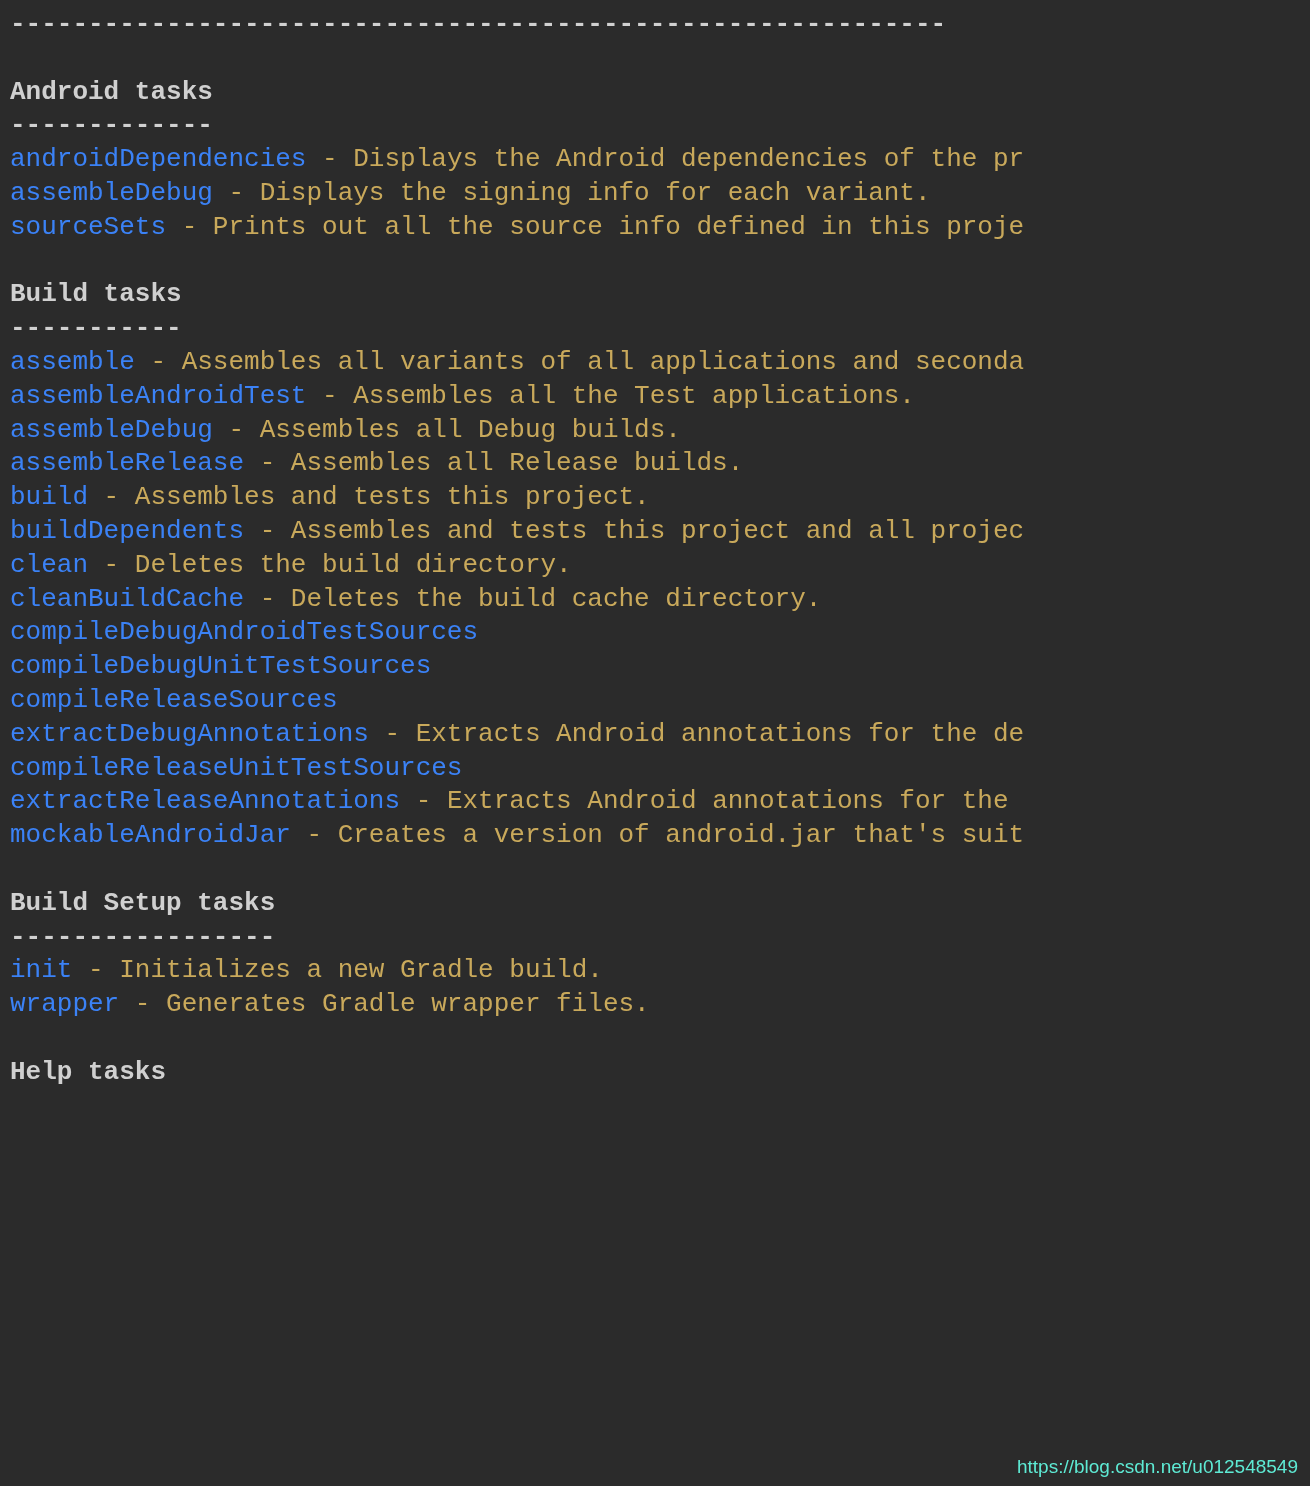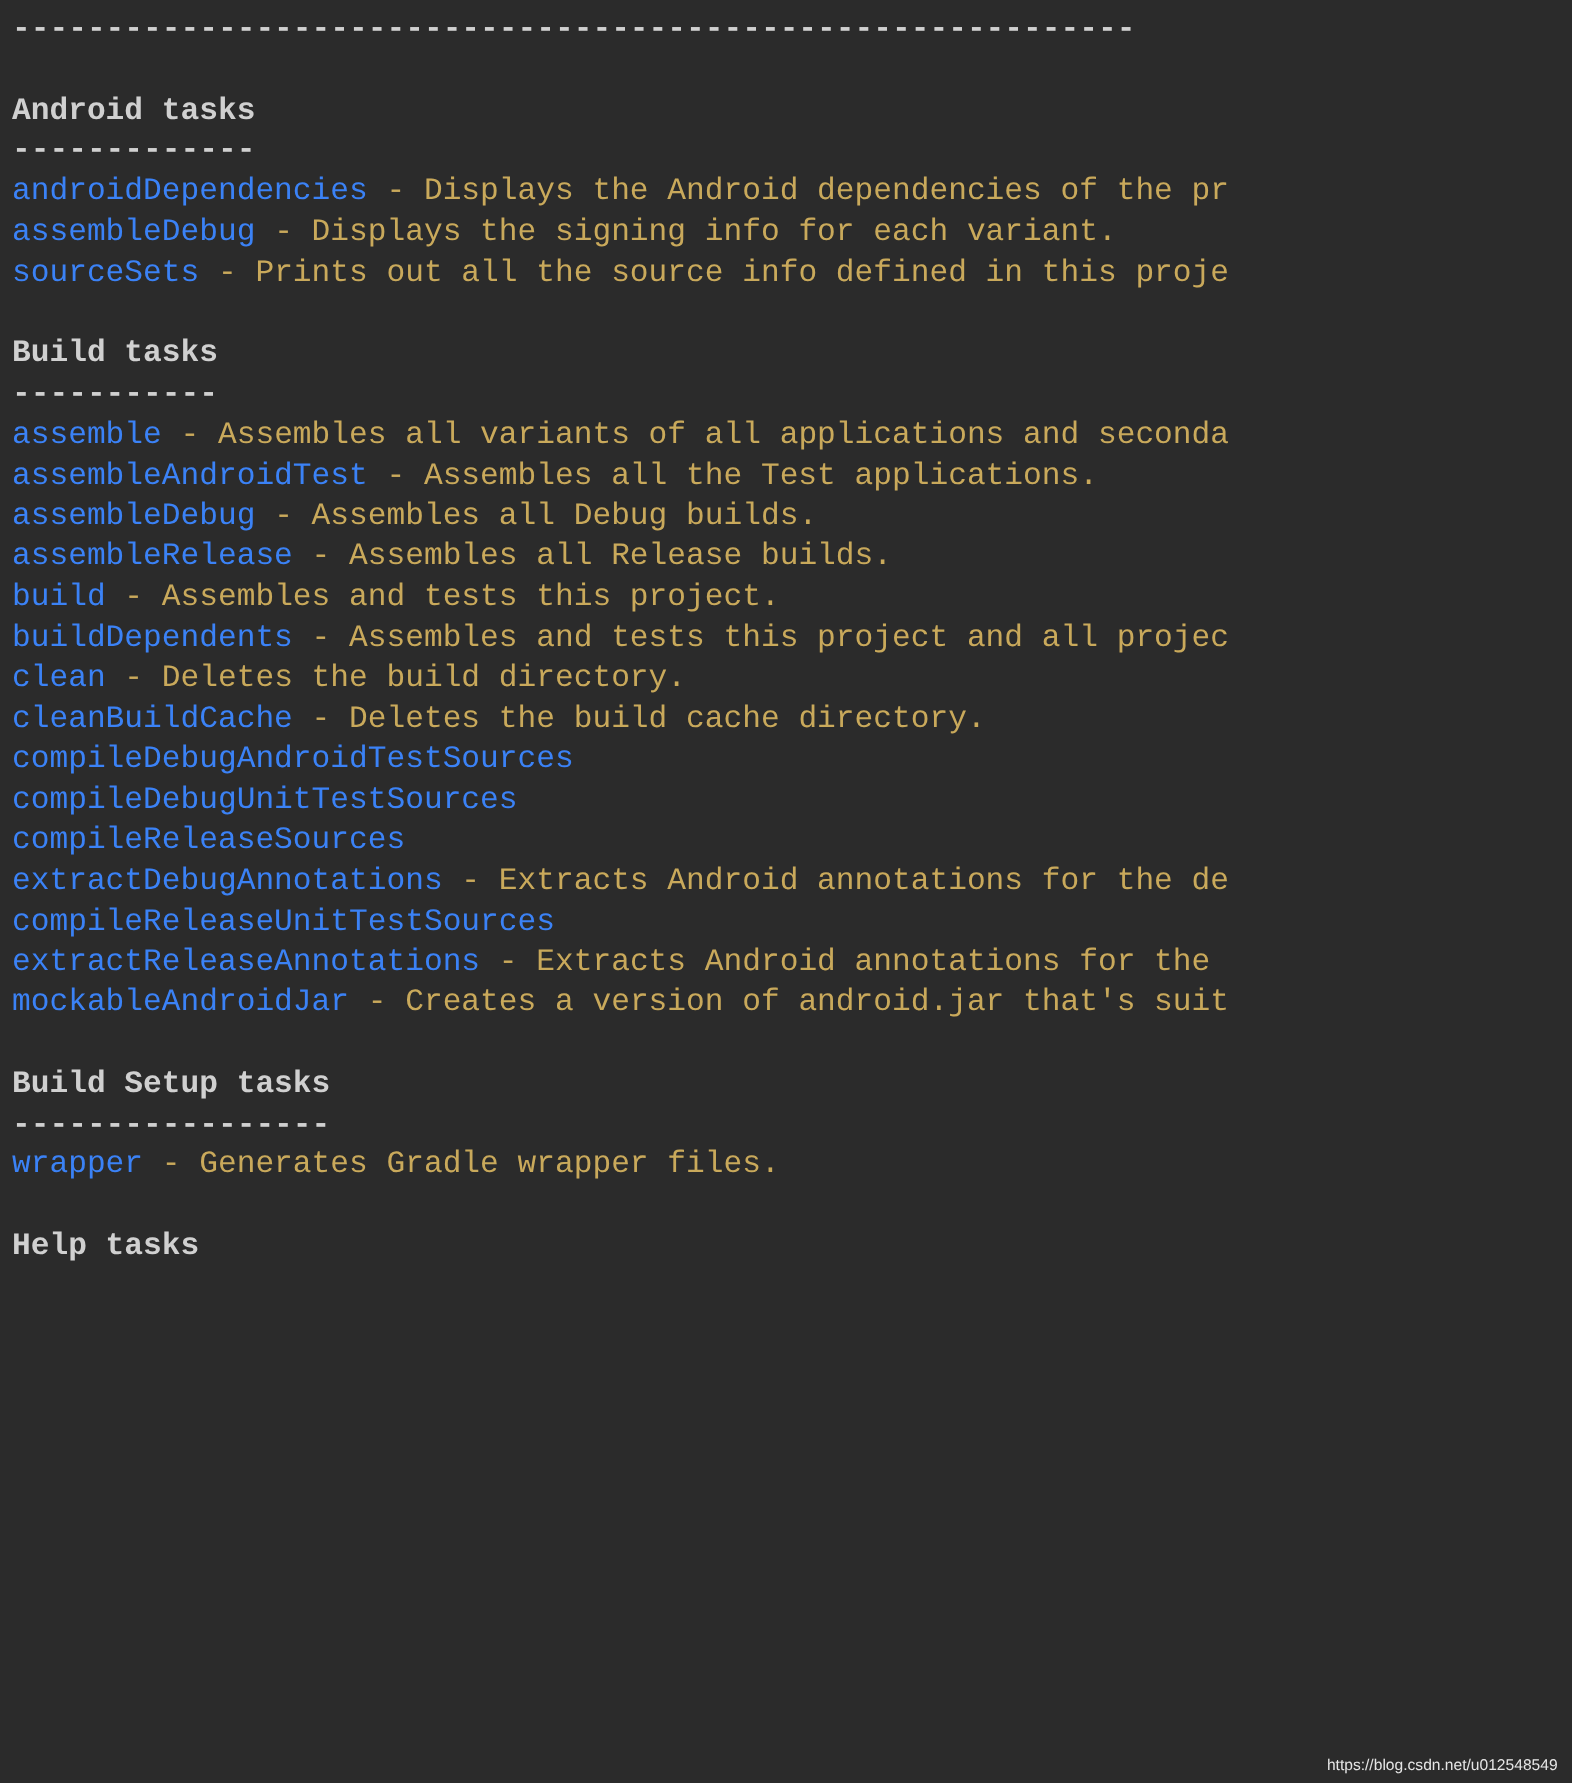--- a/index.html
+++ b/index.html
@@ -37,22 +37,22 @@
     .line {
       display: block;
     }
     .blank-line {
       height: 1.3em;
     }
     .watermark {
       position: absolute;
       bottom: 6px;
       right: 12px;
-      font-size: 13px;
-      color: #e5e5e5;
+      font-size: 19px;
+      color: #5eead4;
       font-family: Arial, sans-serif;
       font-weight: normal;
     }
   </style>
 </head>
 <body>
 
 <div>
   <span class="line divider">------------------------------------------------------------</span>
   <div class="blank-line"></div>
@@ -77,19 +77,20 @@
       <span class="line"><span class="task-name">compileDebugAndroidTestSources</span></span>
       <span class="line"><span class="task-name">compileDebugUnitTestSources</span></span>
       <span class="line"><span class="task-name">compileReleaseSources</span></span>
       <span class="line"><span class="task-name">extractDebugAnnotations</span><span class="description"> - Extracts Android annotations for the de</span></span>
       <span class="line"><span class="task-name">compileReleaseUnitTestSources</span></span>
       <span class="line"><span class="task-name">extractReleaseAnnotations</span><span class="description"> - Extracts Android annotations for the </span></span>
       <span class="line"><span class="task-name">mockableAndroidJar</span><span class="description"> - Creates a version of android.jar that's suit</span></span>
       <div class="blank-line"></div>
       <span class="line section-title">Build Setup tasks</span>
       <span class="line divider">-----------------</span>
+      <span class="line"><span class="task-name">init</span><span class="description"> - Initializes a new Gradle build.</span></span>
       <span class="line"><span class="task-name">wrapper</span><span class="description"> - Generates Gradle wrapper files.</span></span>
       <div class="blank-line"></div>
       <span class="line section-title">Help tasks</span>
     </div>
 </div>
 
 <div class="watermark">https://blog.csdn.net/u012548549</div>
 
 </body></html>

